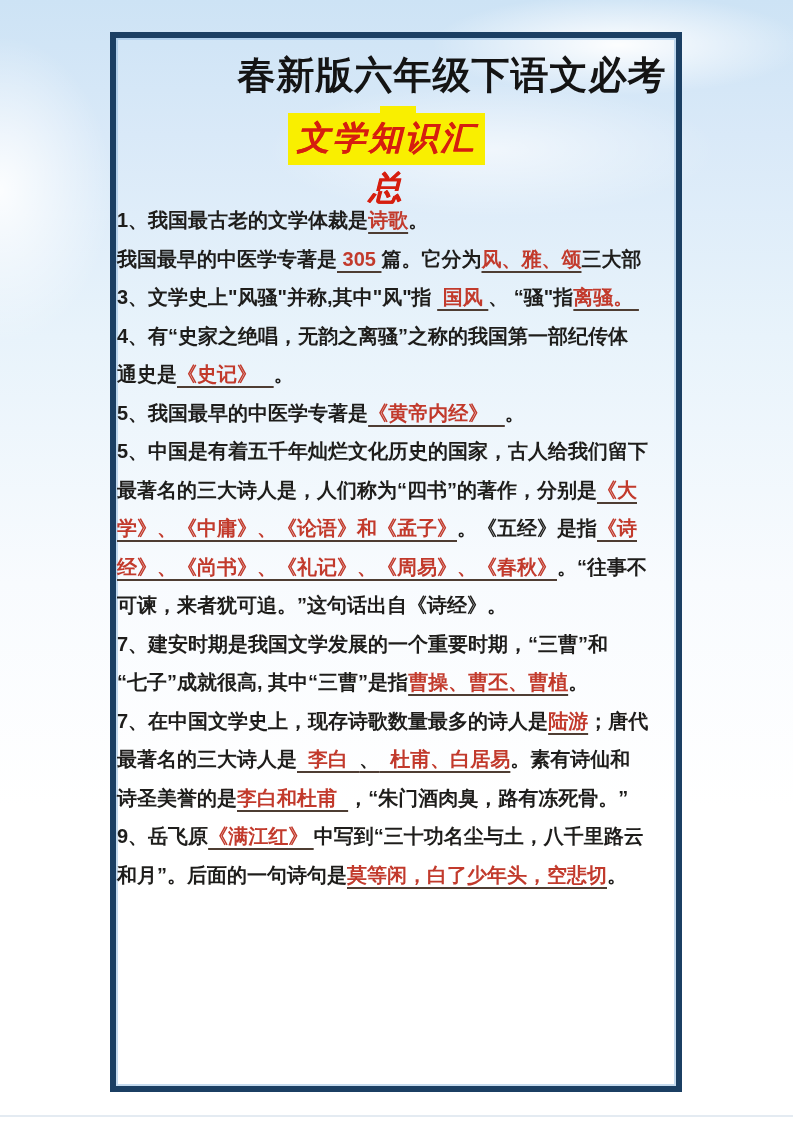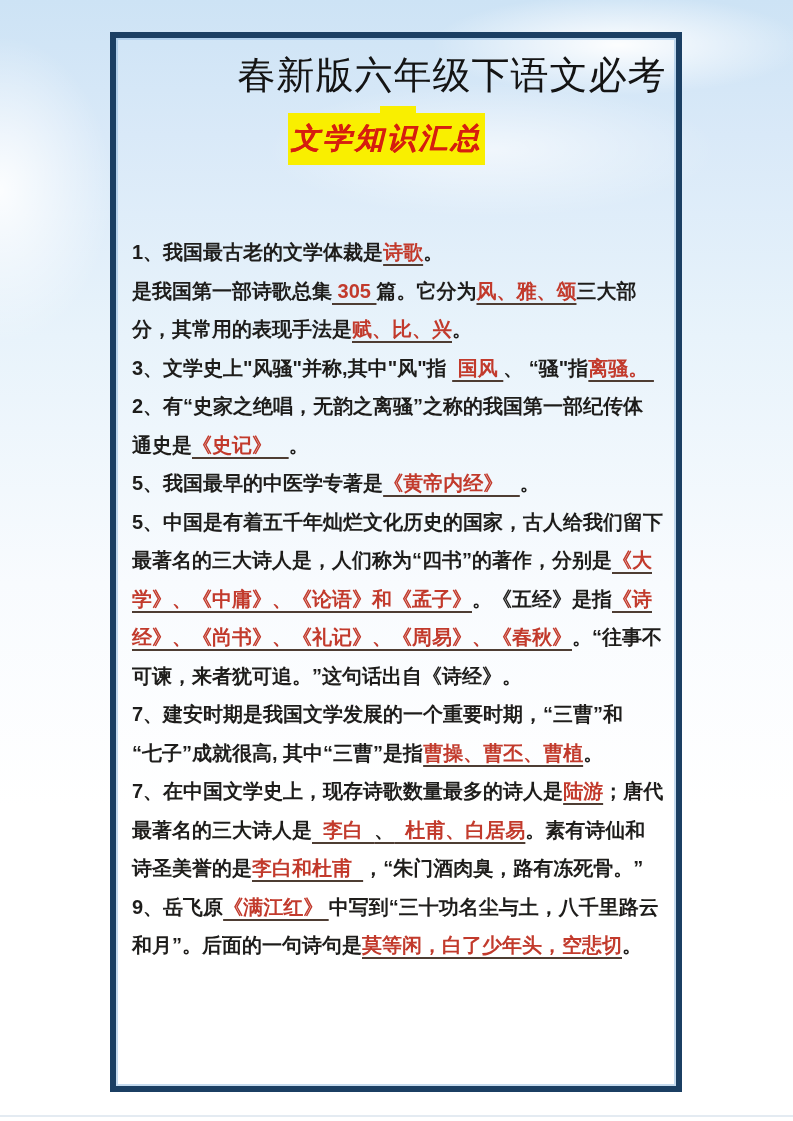--- a/index.html
+++ b/index.html
@@ -16,41 +16,41 @@
       linear-gradient(180deg,#cde3f5 0%, #d9e9f8 12%, #e8f3fb 30%, #f8fbfe 52%, #ffffff 72%, #ffffff 100%);
   }
   .frame{
     position:absolute;left:110px;top:32px;width:560px;height:1048px;
     border:6px solid #1b3f63;
     box-shadow: inset 0 0 0 2px rgba(150,190,225,.55);
     background:transparent;
   }
   .title{
     position:absolute;left:110px;top:54px;width:684px;
-    text-align:center;font-size:38px;line-height:42px;font-weight:400;
+    text-align:center;font-size:38px;line-height:42px;font-weight:700;
     color:#141414;letter-spacing:1px;white-space:nowrap;
   }
   .subtitle-banner{
     position:absolute;left:288px;top:113px;width:197px;height:52px;
     background:#f9ef00;
   }
   .subtitle-banner::before{
     content:"";position:absolute;left:92px;top:-7px;width:36px;height:8px;
     background:#f9ef00;
   }
   .subtitle-text{
     position:absolute;left:0;top:0;width:100%;height:52px;
     line-height:50px;text-align:center;
-    font-size:29px;font-weight:700;font-style:italic;letter-spacing:3px;
+    font-size:33px;font-weight:700;font-style:italic;letter-spacing:3px;
     color:#d61e0f;text-shadow:0.5px 0 0 #d61e0f;
     font-family:"Liberation Serif", serif;
   }
   .text-block{
-    position:absolute;left:132px;top:201px;width:556px;
-    font-size:20px;font-weight:700;color:#1e1d1b;margin-top:32px;
+    position:absolute;left:117px;top:201px;width:556px;
+    font-size:20px;font-weight:700;color:#1e1d1b;
   }
   .line{
     white-space:pre;height:38.5px;line-height:38.5px;overflow:visible;
   }
   .red{color:#c23a2c;}
   .ul{
     text-decoration:underline;
     text-decoration-thickness:2px;
     text-underline-offset:5px;
     text-decoration-color:#4e3d33;
@@ -66,24 +66,23 @@
   <div class="frame"></div>
 
   <div class="title">春新版六年级下语文必考</div>
 
   <div class="subtitle-banner">
     <div class="subtitle-text">文学知识汇总</div>
   </div>
 
   <div class="text-block">
       <div class="line"><span class="">1、我国最古老的文学体裁是</span><span class="red ul">诗歌</span><span class="">。</span></div>
-      <div class="line"><span class="">是我国第一部诗歌总集</span><span class="red ul">&nbsp;305&nbsp;</span><span class="">篇。它分为</span><span class="red ul">风、雅、颂</span><span class="">三大部</span></div>
-      <div class="line"><span class="">分，其常用的表现手法是</span><span class="red ul">赋、比、兴</span><span class="">。</span></div>
+      <div class="line"><span class="">我国最早的中医学专著是</span><span class="red ul">&nbsp;305&nbsp;</span><span class="">篇。它分为</span><span class="red ul">风、雅、颂</span><span class="">三大部</span></div>
       <div class="line"><span class="">3、文学史上"风骚"并称,其中"风"指 </span><span class="red ul">&nbsp;国风&nbsp;</span><span class="">、 “骚"指</span><span class="red ul">离骚。&nbsp;</span></div>
-      <div class="line"><span class="">2、有“史家之绝唱，无韵之离骚”之称的我国第一部纪传体</span></div>
+      <div class="line"><span class="">4、有“史家之绝唱，无韵之离骚”之称的我国第一部纪传体</span></div>
       <div class="line"><span class="">通史是</span><span class="red ul">《史记》&nbsp;&nbsp;&nbsp;</span><span class="">。</span></div>
       <div class="line"><span class="">5、我国最早的中医学专著是</span><span class="red ul">《黄帝内经》&nbsp;&nbsp;&nbsp;</span><span class="">。</span></div>
       <div class="line"><span class="">5、中国是有着五千年灿烂文化历史的国家，古人给我们留下</span></div>
       <div class="line"><span class="">最著名的三大诗人是，人们称为“四书”的著作，分别是</span><span class="red ul">《大</span></div>
       <div class="line"><span class="red ul">学》、《中庸》、《论语》和《孟子》</span><span class="">。《五经》是指</span><span class="red ul">《诗</span></div>
       <div class="line"><span class="red ul">经》、《尚书》、《礼记》、《周易》、《春秋》</span><span class="">。“往事不</span></div>
       <div class="line"><span class="">可谏，来者犹可追。”这句话出自《诗经》。</span></div>
       <div class="line"><span class="">7、建安时期是我国文学发展的一个重要时期，“三曹”和</span></div>
       <div class="line"><span class="">“七子”成就很高, 其中“三曹”是指</span><span class="red ul">曹操、曹丕、曹植</span><span class="">。</span></div>
       <div class="line"><span class="">7、在中国文学史上，现存诗歌数量最多的诗人是</span><span class="red ul">陆游</span><span class="">；唐代</span></div>

